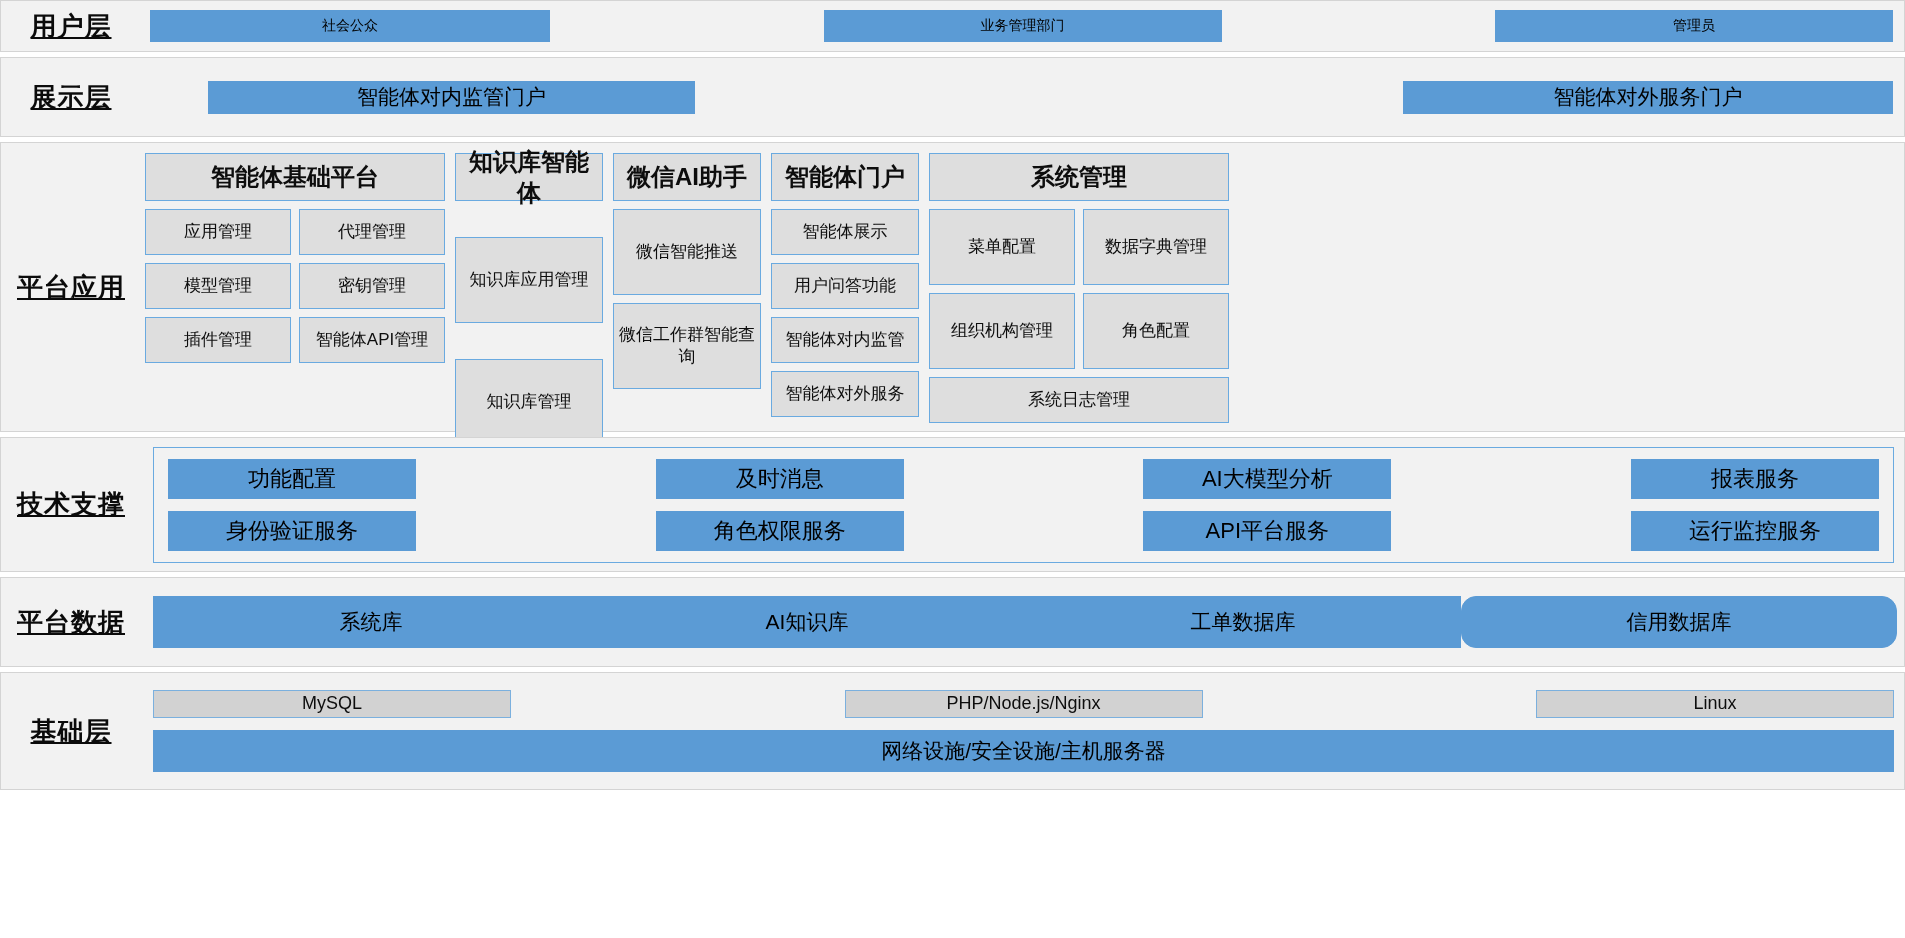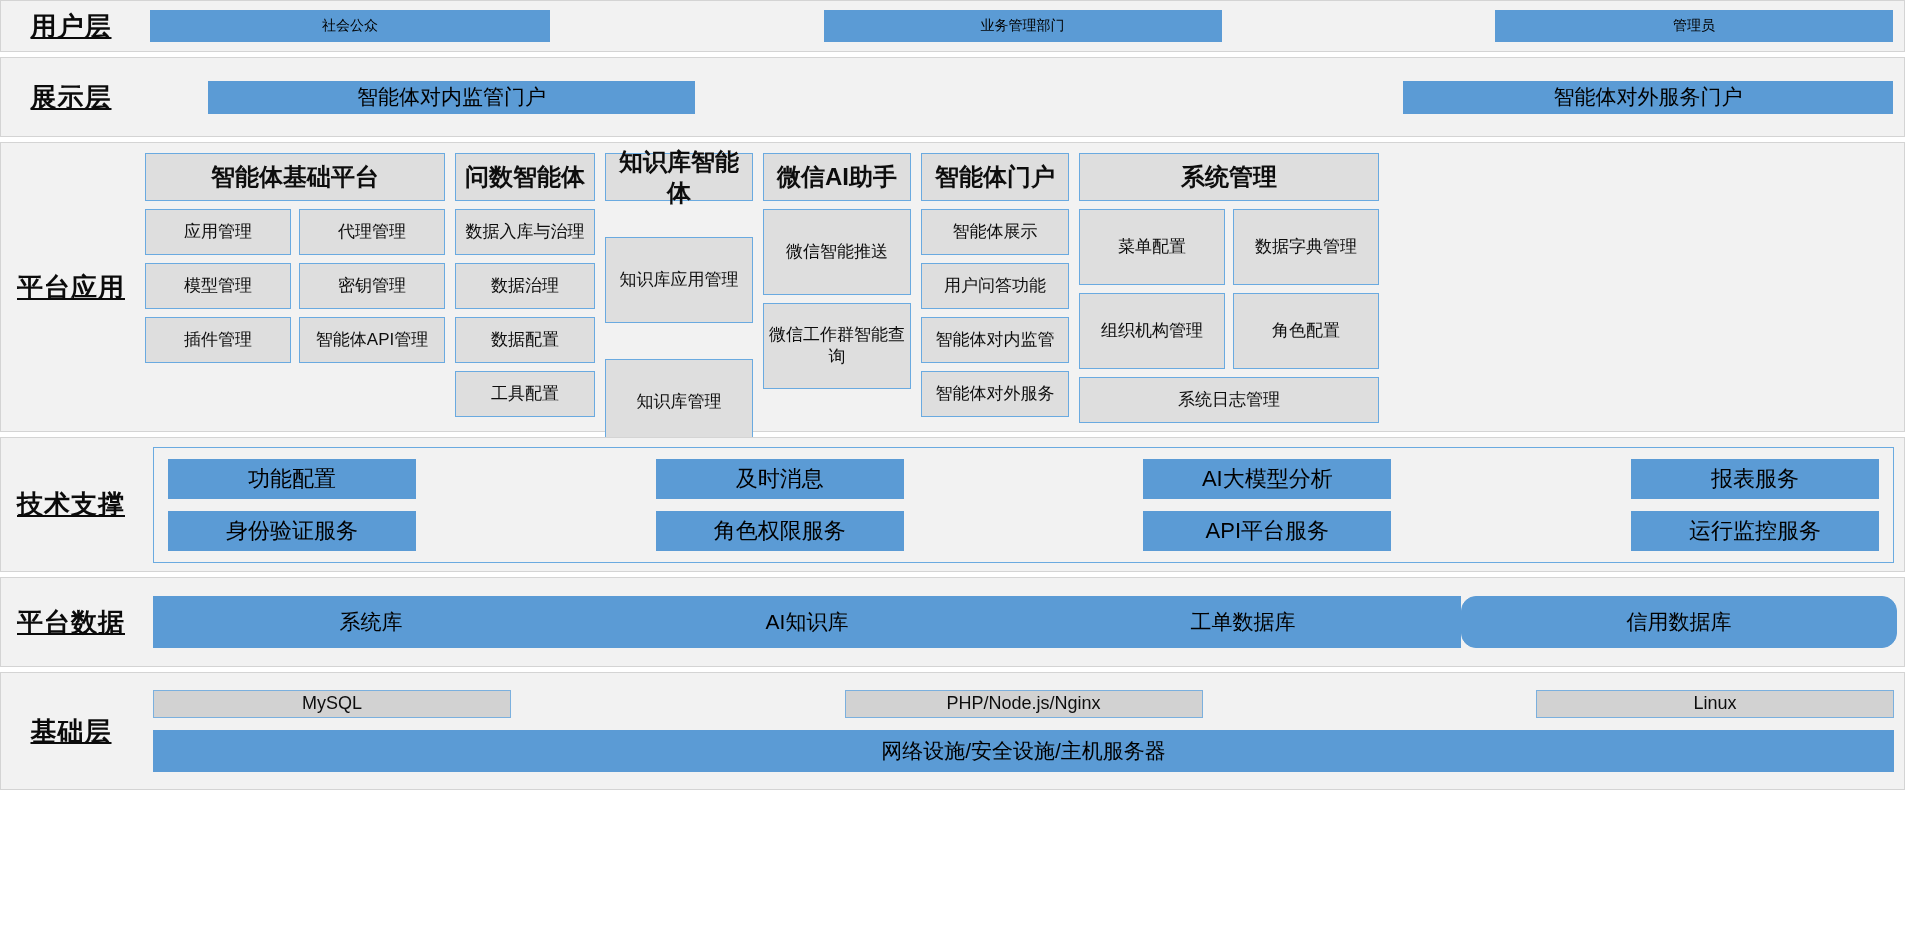--- a/index.html
+++ b/index.html
@@ -270,35 +270,20 @@
         <div class="prow">
           <div class="grey-box h-cell">模型管理</div>
           <div class="grey-box h-cell">密钥管理</div>
         </div>
         <div class="prow">
           <div class="grey-box h-cell">插件管理</div>
           <div class="grey-box h-cell">智能体API管理</div>
         </div>
       </div>
 
-      <div class="pcol col-shu">
-        <div class="grey-box header h-head">问数智能体</div>
-        <div class="prow">
-          <div class="grey-box h-cell">数据入库与治理</div>
-        </div>
-        <div class="prow">
-          <div class="grey-box h-cell">数据治理</div>
-        </div>
-        <div class="prow">
-          <div class="grey-box h-cell">数据配置</div>
-        </div>
-        <div class="prow">
-          <div class="grey-box h-cell">工具配置</div>
-        </div>
-      </div>
 
       <div class="pcol col-kb">
         <div class="grey-box header h-head">知识库智能体</div>
         <div class="prow">
           <div class="grey-box h-tall">知识库应用管理</div>
         </div>
         <div class="prow">
           <div class="grey-box h-tall">知识库管理</div>
         </div>
       </div>

